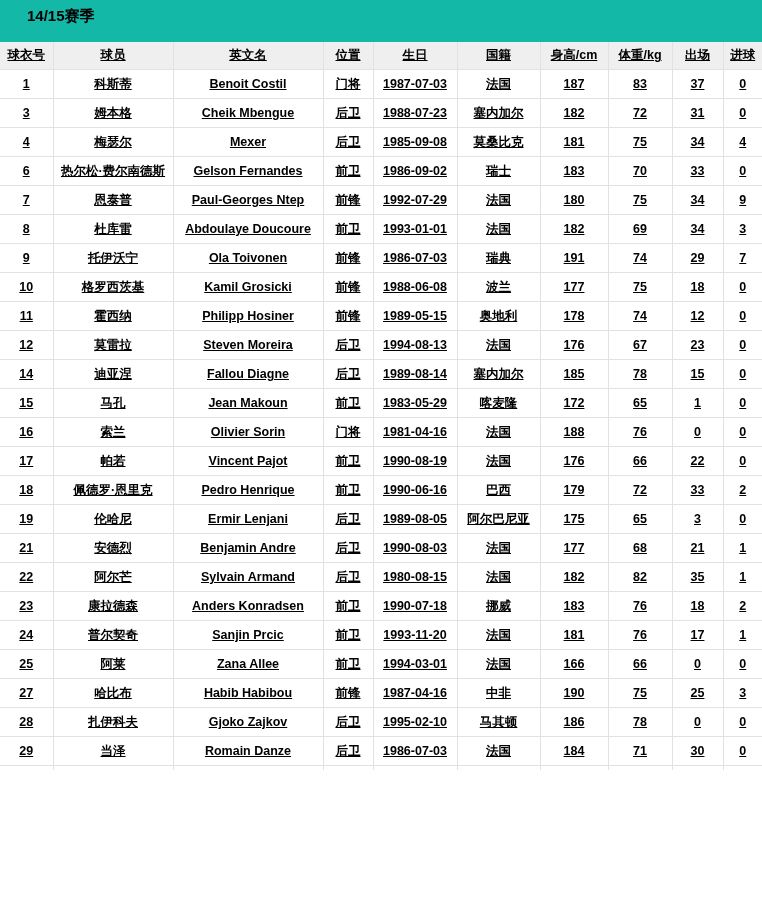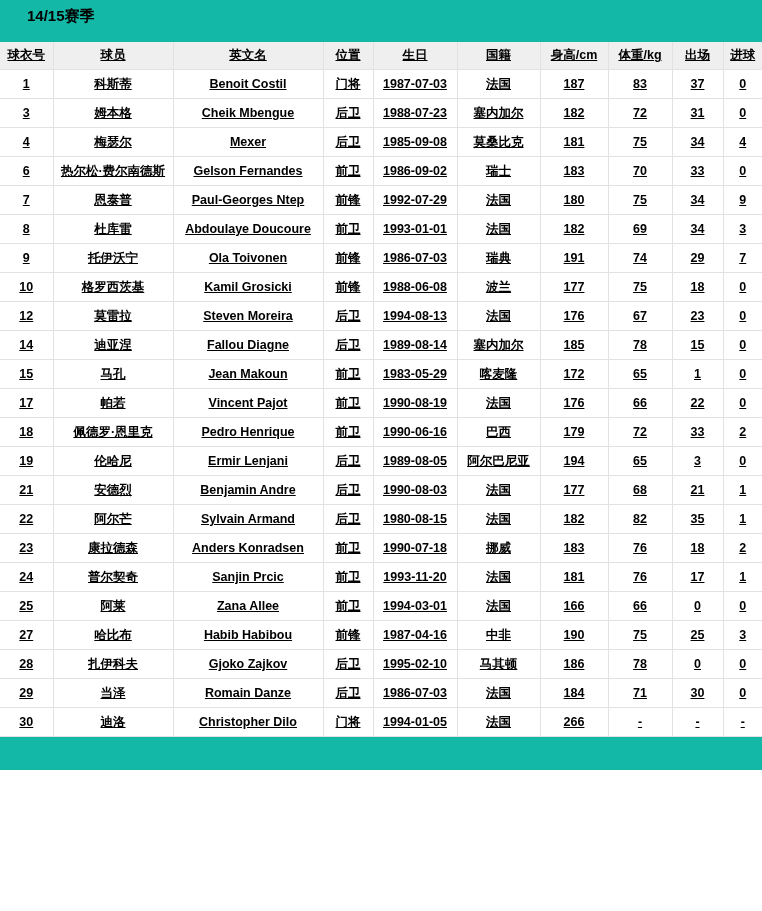--- a/index.html
+++ b/index.html
@@ -175,20 +175,32 @@
           <td>Kamil Grosicki</td>
           <td>前锋</td>
           <td>1988-06-08</td>
           <td>波兰</td>
           <td>177</td>
           <td>75</td>
           <td>18</td>
           <td>0</td>
         </tr>
         <tr>
+          <td>11</td>
+          <td>霍西纳</td>
+          <td>Philipp Hosiner</td>
+          <td>前锋</td>
+          <td>1989-05-15</td>
+          <td>奥地利</td>
+          <td>178</td>
+          <td>74</td>
+          <td>12</td>
+          <td>0</td>
+        </tr>
+        <tr>
           <td>12</td>
           <td>莫雷拉</td>
           <td>Steven Moreira</td>
           <td>后卫</td>
           <td>1994-08-13</td>
           <td>法国</td>
           <td>176</td>
           <td>67</td>
           <td>23</td>
           <td>0</td>
@@ -208,20 +220,32 @@
         <tr>
           <td>15</td>
           <td>马孔</td>
           <td>Jean Makoun</td>
           <td>前卫</td>
           <td>1983-05-29</td>
           <td>喀麦隆</td>
           <td>172</td>
           <td>65</td>
           <td>1</td>
+          <td>0</td>
+        </tr>
+        <tr>
+          <td>16</td>
+          <td>索兰</td>
+          <td>Olivier Sorin</td>
+          <td>门将</td>
+          <td>1981-04-16</td>
+          <td>法国</td>
+          <td>188</td>
+          <td>76</td>
+          <td>0</td>
           <td>0</td>
         </tr>
         <tr>
           <td>17</td>
           <td>帕若</td>
           <td>Vincent Pajot</td>
           <td>前卫</td>
           <td>1990-08-19</td>
           <td>法国</td>
           <td>176</td>
@@ -241,21 +265,21 @@
           <td>33</td>
           <td>2</td>
         </tr>
         <tr>
           <td>19</td>
           <td>伦哈尼</td>
           <td>Ermir Lenjani</td>
           <td>后卫</td>
           <td>1989-08-05</td>
           <td>阿尔巴尼亚</td>
-          <td>194</td>
+          <td>175</td>
           <td>65</td>
           <td>3</td>
           <td>0</td>
         </tr>
         <tr>
           <td>21</td>
           <td>安德烈</td>
           <td>Benjamin Andre</td>
           <td>后卫</td>
           <td>1990-08-03</td>

